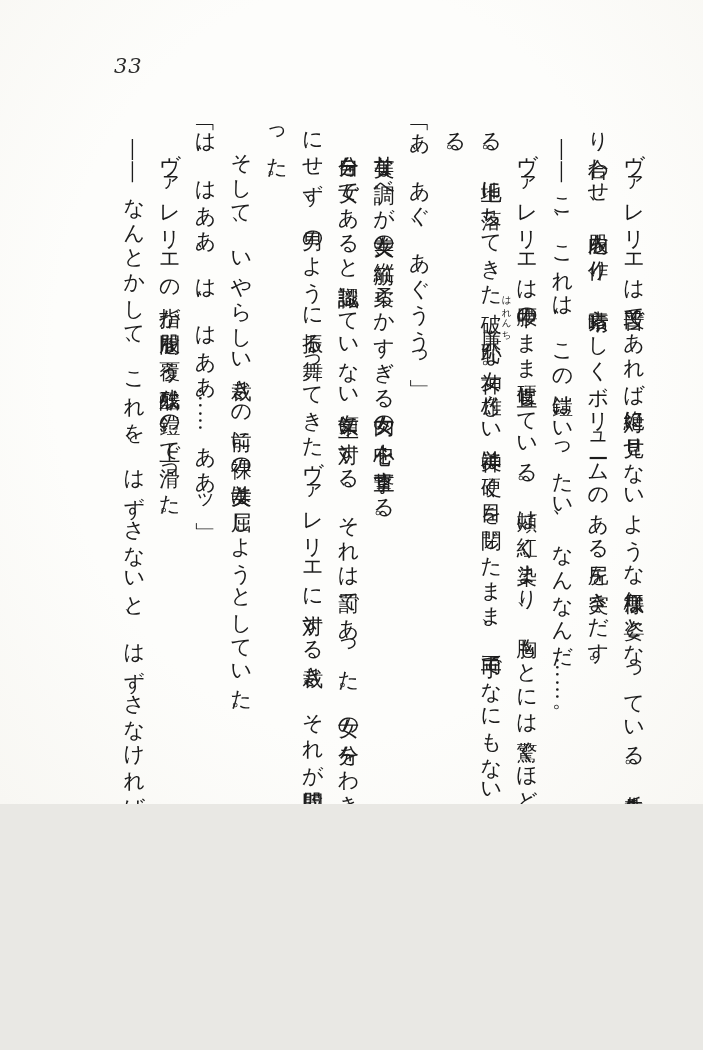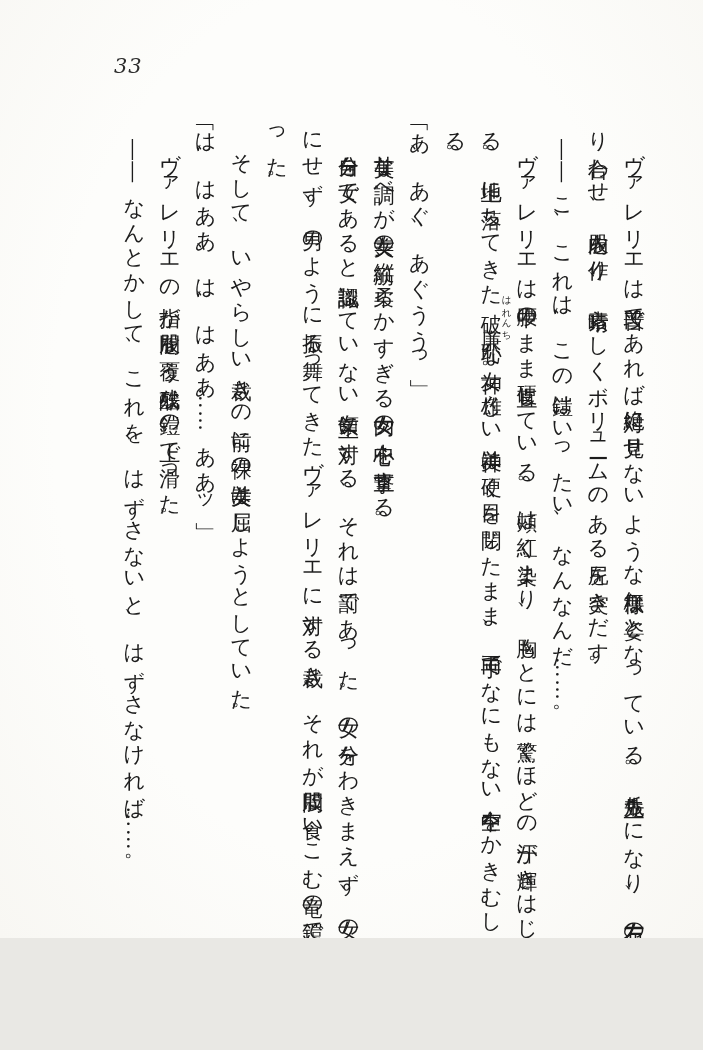--- a/index.html
+++ b/index.html
@@ -4,21 +4,21 @@
 <style>
   * { margin: 0; padding: 0; box-sizing: border-box; }
   html, body { width: 703px; height: 1050px; }
   body {
     background: #e9e8e4;
     font-family: "DejaVu Serif", "Liberation Serif", serif;
   }
   .page {
     position: relative;
     width: 703px;
-    height: 938px;
+    height: 804px;
     background: #fcfcf9;
     background-image: radial-gradient(ellipse at 50% 45%, #fdfdfb 60%, #f8f7f3 100%);
     color: #1e1e1e;
     overflow: hidden;
   }
   .page-number {
     position: absolute;
     top: 54px;
     left: 114px;
     font-size: 21px;

